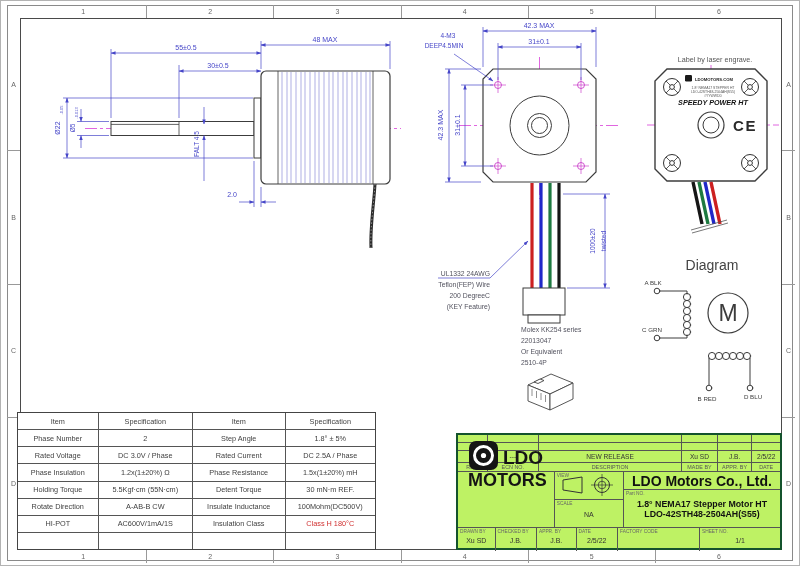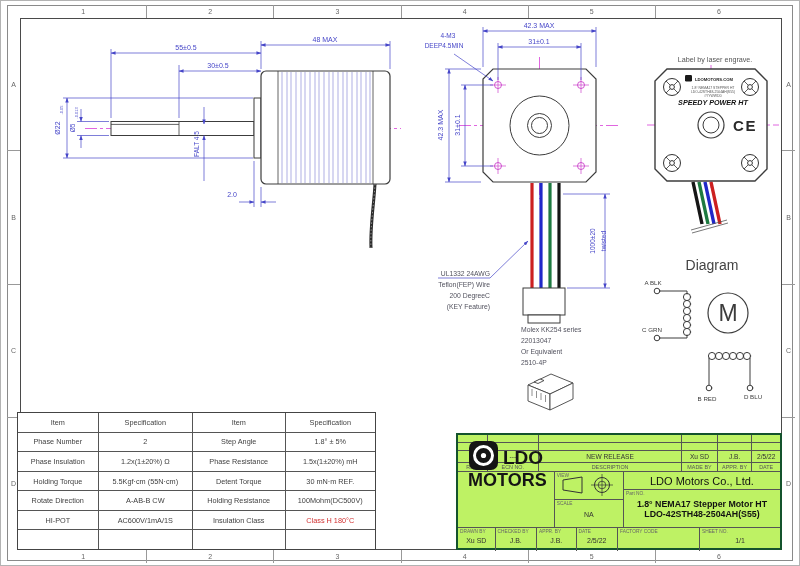--- a/index.html
+++ b/index.html
@@ -43,21 +43,21 @@
   .rev-e{height:8px;} .rev-v{height:12px;font-size:6.6px;} .rev-h{height:9px;font-size:5.4px;color:#555;}
   .main{display:flex;height:56px;border-bottom:1px solid #555;box-sizing:border-box;}
   .logo-cell{width:98px;border-right:1px solid #555;box-sizing:border-box;}
   .mid-cell{width:70px;border-right:1px solid #555;box-sizing:border-box;display:flex;flex-direction:column;}
   .view-box{height:28px;border-bottom:1px solid #555;box-sizing:border-box;position:relative;}
   .scale-box{height:28px;position:relative;}
   .mini-label{position:absolute;left:2px;top:1px;font-size:4.8px;color:#666;}
   .scale-val{position:absolute;left:0;right:0;top:11px;text-align:center;font-size:7px;color:#333;}
   .right-cell{width:158px;display:flex;flex-direction:column;}
   .company{height:18px;border-bottom:1px solid #555;box-sizing:border-box;display:flex;align-items:center;
-           justify-content:center;font-size:11px;font-weight:normal;color:#111;}
+           justify-content:center;font-size:14px;font-weight:bold;color:#111;}
   .part{flex:1;position:relative;text-align:center;}
   .part .l1{margin-top:9px;font-size:8.8px;font-weight:bold;color:#111;}
   .part .l2{font-size:8.8px;font-weight:bold;color:#111;}
   .bottom{display:flex;height:23px;}
   .bottom .bc{position:relative;border-right:1px solid #555;box-sizing:border-box;}
   .bottom .bc:last-child{border-right:none;}
   .b0{width:38px;} .b1{width:42px;} .b2{width:40px;} .b3{width:42px;} .b4{width:83px;} .b5{width:81px;}
   .bval{position:absolute;left:0;right:0;top:9px;text-align:center;font-size:7px;color:#333;}
 </style>
 </head>
@@ -300,35 +300,41 @@
       <div class="c c2">Item</div>
       <div class="c c3">Specification</div>
     </div>
     <div class="row">
       <div class="c c0">Phase Number</div>
       <div class="c c1">2</div>
       <div class="c c2">Step Angle</div>
       <div class="c c3">1.8° ± 5%</div>
     </div>
     <div class="row">
+      <div class="c c0">Rated Voltage</div>
+      <div class="c c1">DC 3.0V / Phase</div>
+      <div class="c c2">Rated Current</div>
+      <div class="c c3">DC 2.5A / Phase</div>
+    </div>
+    <div class="row">
       <div class="c c0">Phase Insulation</div>
       <div class="c c1">1.2x(1±20%) Ω</div>
       <div class="c c2">Phase Resistance</div>
       <div class="c c3">1.5x(1±20%) mH</div>
     </div>
     <div class="row">
       <div class="c c0">Holding Torque</div>
       <div class="c c1">5.5Kgf·cm (55N·cm)</div>
       <div class="c c2">Detent Torque</div>
       <div class="c c3">30 mN·m REF.</div>
     </div>
     <div class="row">
       <div class="c c0">Rotate Direction</div>
       <div class="c c1">A-AB-B CW</div>
-      <div class="c c2">Holding Resistance</div>
+      <div class="c c2">Insulate Inductance</div>
       <div class="c c3">100Mohm(DC500V)</div>
     </div>
     <div class="row">
       <div class="c c0">HI-POT</div>
       <div class="c c1">AC600V/1mA/1S</div>
       <div class="c c2">Insulation Class</div>
       <div class="c c3 red">Class H 180°C</div>
     </div>
     <div class="row">
       <div class="c c0"></div>

